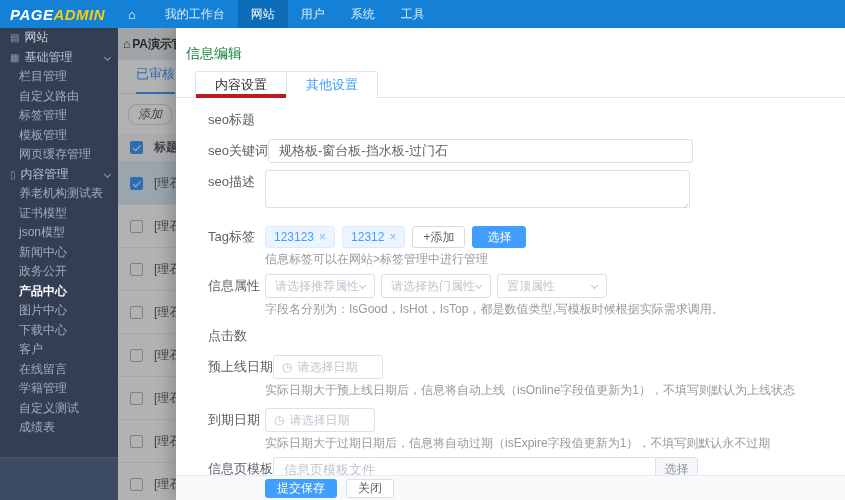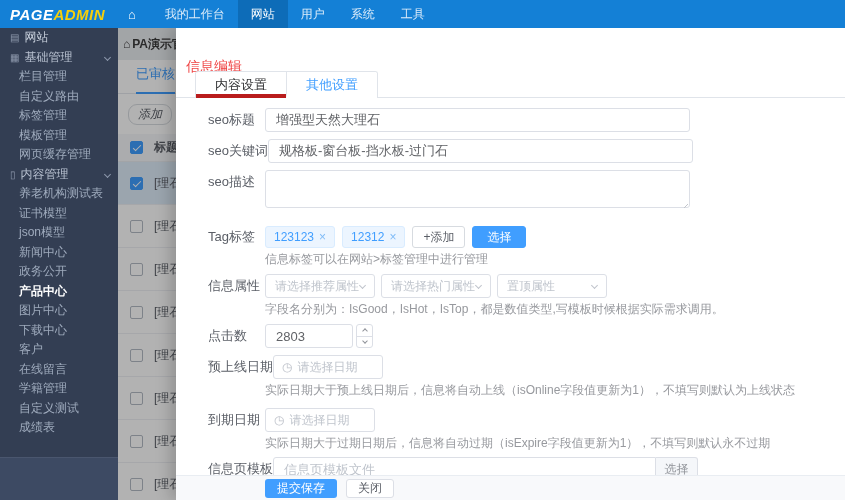--- a/index.html
+++ b/index.html
@@ -40,21 +40,21 @@
   .cb { position:relative; width:13px; height:13px; border:1px solid #b4bac4; border-radius:2px; margin-left:12px; background:#fff; flex:0 0 13px; cursor:pointer; }
   .cb.checked { background:#409eff; border-color:#409eff; }
   .cb.checked::after { content:""; position:absolute; left:4px; top:1px; width:3px; height:7px; border:solid #fff; border-width:0 1.5px 1.5px 0; transform:rotate(45deg); }
   .cell-title { margin-left:11px; white-space:nowrap; }
 
   
   .overlay { position:absolute; left:118px; top:28px; right:0; bottom:0; background:rgba(0,0,0,.3); z-index:10; }
 
   
   .drawer { position:absolute; left:176px; top:28px; right:0; bottom:0; background:#fff; z-index:20; box-shadow:-6px 0 14px rgba(0,0,0,.18); overflow:hidden; }
-  .drawer-title { padding:30px 0 0 10px; font-size:14px; color:#ef4444; height:44px; }
+  .drawer-title { padding:17px 0 0 10px; font-size:14px; color:#15803d; height:44px; }
   .tabs-bar { display:flex; align-items:flex-end; height:26px; border-bottom:1px solid #e0e4ea; padding-left:19px; }
   .tabs { display:flex; margin-bottom:-1px; border:1px solid #e0e4ea; border-bottom:none; border-radius:3px 3px 0 0; overflow:hidden; }
   .tab { height:26px; line-height:26px; padding:0 19px; font-size:13px; color:#303133; background:#fff; border-bottom:4px solid #b91c1c; cursor:pointer; white-space:nowrap; }
   .tab + .tab { border-left:1px solid #e0e4ea; }
   .tab.active { color:#409eff; border-bottom-color:#fff; }
 
   .drawer-form { position:absolute; top:70px; left:0; right:0; bottom:0; padding:10px 20px 0 32px; overflow:hidden; }
   .frow { display:flex; align-items:flex-start; margin-bottom:7px; }
   .flabel { flex:0 0 57px; font-size:13px; color:#5a5e66; line-height:24px; white-space:nowrap; }
   .inp { height:24px; width:425px; border:1px solid #dcdfe6; border-radius:3px; padding:0 10px; font-size:13px; color:#606266; background:#fff; outline:none; font-family:"Liberation Sans",sans-serif; }
@@ -206,21 +206,20 @@
     <div class="tabs">
       <div class="tab">内容设置</div>
       <div class="tab active">其他设置</div>
     </div>
   </div>
 
   <div class="drawer-form">
 
     <div class="frow">
       <span class="flabel">seo标题</span>
-      <input class="inp" type="text" value="增强型天然大理石" style="">
     </div>
 
     <div class="frow">
       <span class="flabel">seo关键词</span>
       <input class="inp" type="text" value="规格板-窗台板-挡水板-过门石" style="">
     </div>
 
     <div class="frow" style="margin-bottom:14px;">
       <span class="flabel">seo描述</span>
       <span class="ta-wrap">
@@ -258,31 +257,20 @@
       </span>
       <span class="sel">
         <span>置顶属性</span>
         <i class="sel-chev"></i>
       </span>
     </div>
     <div class="fhelp">字段名分别为：IsGood，IsHot，IsTop，都是数值类型,写模板时候根据实际需求调用。</div>
 
     <div class="frow">
       <span class="flabel">点击数</span>
-      <span class="num-wrap">
-        <input class="inp inp-num" type="text" value="2803" style="">
-        <span class="stepper">
-          <span class="step step-up">
-              <i></i>
-            </span>
-          <span class="step step-dn">
-              <i></i>
-            </span>
-        </span>
-      </span>
     </div>
 
     <div class="frow" style="margin-bottom:0;">
       <span class="flabel">预上线日期</span>
       <span class="date-wrap">
         <i class="date-ic">◷</i>
         <span class="date-ph">请选择日期</span>
       </span>
     </div>
     <div class="fhelp" style="margin-bottom:10px;">实际日期大于预上线日期后，信息将自动上线（isOnline字段值更新为1），不填写则默认为上线状态</div>

